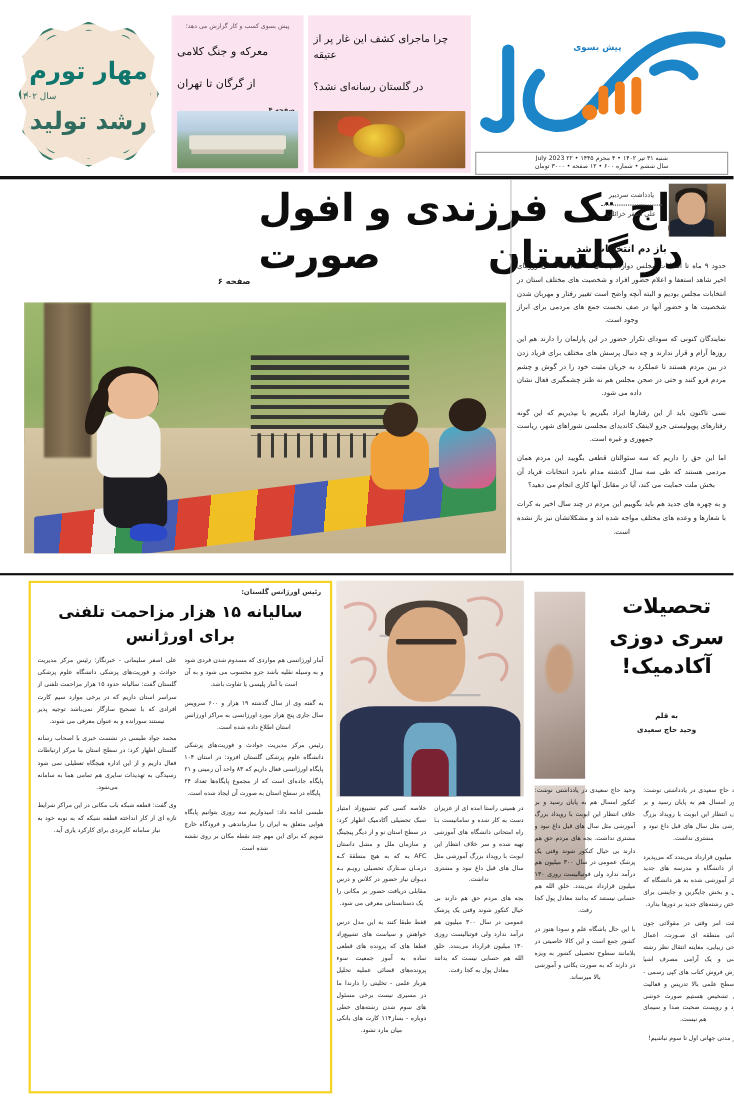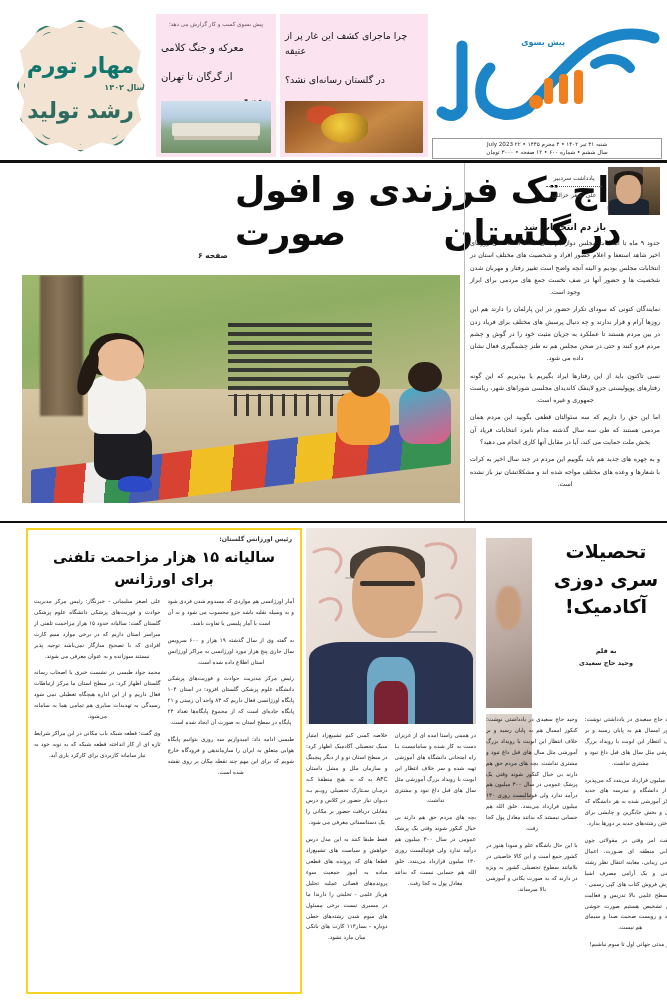--- a/index.html
+++ b/index.html
@@ -29,22 +29,22 @@
       border-radius:44% 44% 44% 44%/30% 30% 34% 34%;
       clip-path:polygon(50% 0%,66% 7%,80% 4%,88% 14%,97% 24%,94% 40%,100% 50%,
                         94% 62%,97% 76%,88% 86%,80% 96%,66% 93%,50% 100%,
                         34% 93%,20% 96%,12% 86%,3% 76%,6% 62%,0% 50%,
                         6% 40%,3% 24%,12% 14%,20% 4%,34% 7%);}
   .emblem-l1{position:absolute;left:0;right:0;top:33px;text-align:center;
       font-size:22px;font-weight:bold;color:#0f766e;font-family:"DejaVu Sans",sans-serif;
       letter-spacing:-1px;}
   .emblem-l2{position:absolute;left:0;right:0;top:78px;text-align:center;
       font-size:22px;font-weight:bold;color:#2f6b5e;letter-spacing:-1px;}
-  .emblem-year{position:absolute;left:0;right:0;top:63px;text-align:right;
-      font-size:8px;color:#2f6b5e;font-weight:bold;}
+  .emblem-year{position:absolute;left:0;right:0;top:63px;text-align:left;
+      font-size:8px;color:#2f6b5e;}
 
   
   .teaser{position:absolute;background:#fbe4ef;overflow:hidden;}
   .teaser-a{left:156px;top:14px;width:120px;height:143px;}
   .teaser-b{left:280px;top:14px;width:148px;height:143px;}
   .teaser-kicker{font-size:5.6px;color:#6b4a58;text-align:center;margin:6px 5px 4px;
       line-height:1.5;}
   .teaser-title{font-size:10px;font-weight:normal;color:#111;text-align:left;
       line-height:1.62;margin:12px 5px;}
   .teaser-b .teaser-title{font-size:9.4px;margin-top:14px;}

